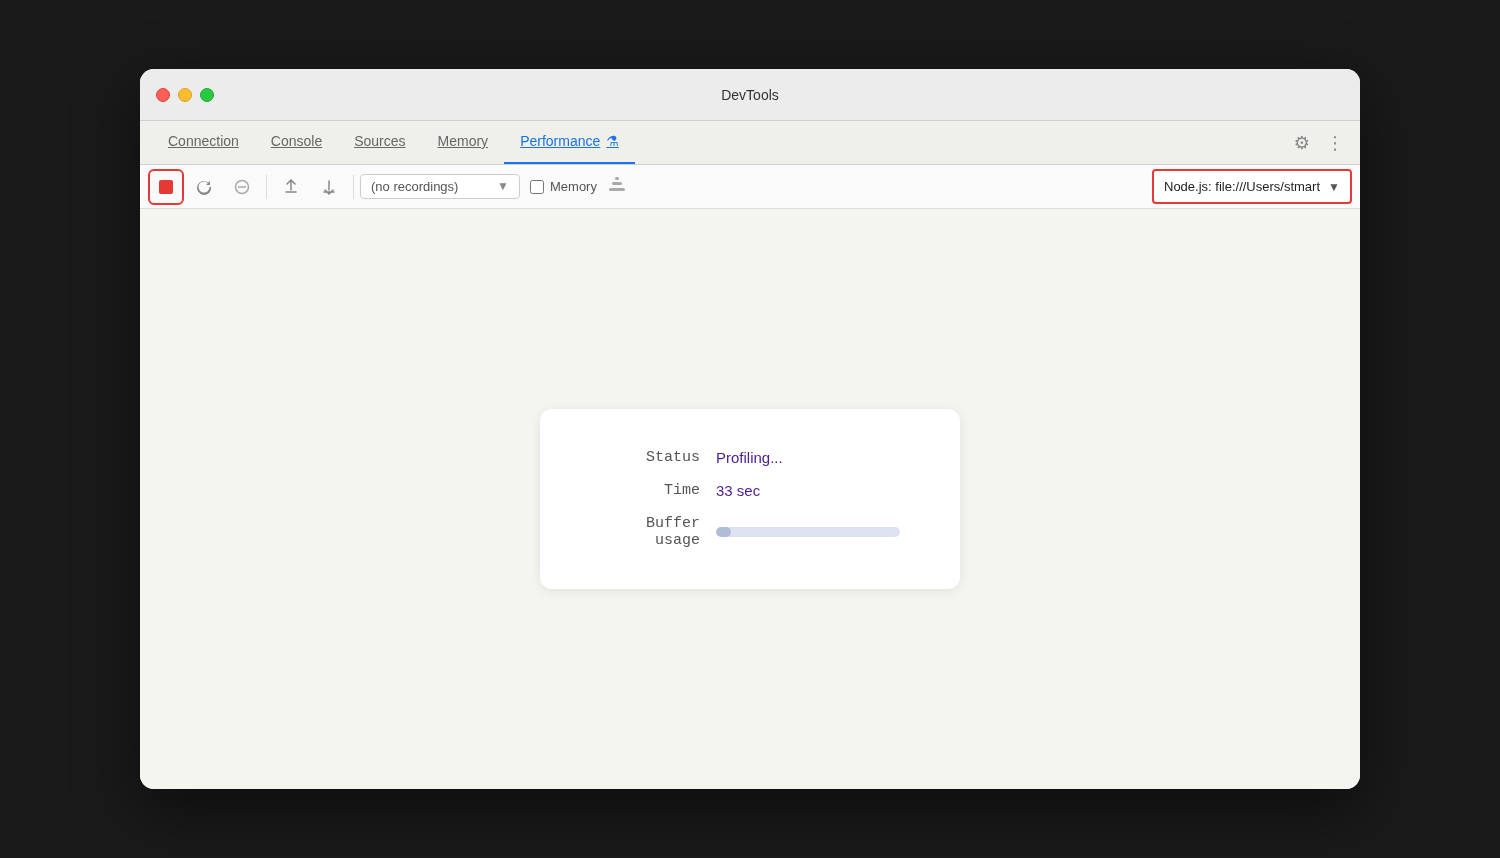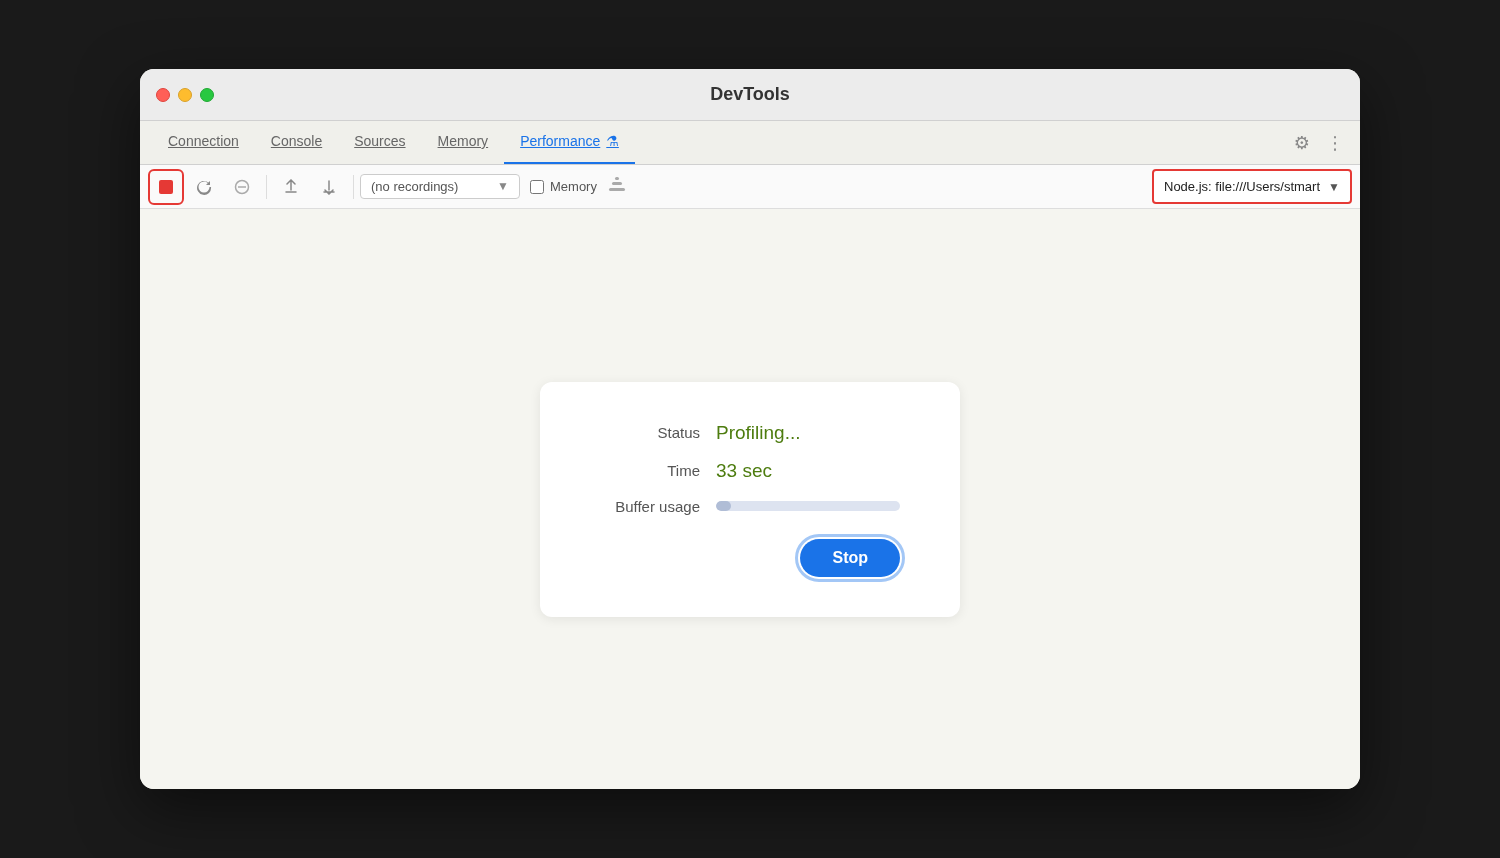--- a/index.html
+++ b/index.html
@@ -47,22 +47,22 @@
     .traffic-light {
       width: 14px;
       height: 14px;
       border-radius: 50%;
     }
     .traffic-light.close { background: #ff5f57; border: 1px solid #e0443e; }
     .traffic-light.minimize { background: #febc2e; border: 1px solid #d8a12a; }
     .traffic-light.maximize { background: #28c840; border: 1px solid #21a834; }
 
     .title-bar-title {
-      font-size: 18px;
-      font-weight: 700;
+      font-size: 14px;
+      font-weight: 400;
       color: #333;
     }
 
     
     .tab-bar {
       background: #f0f0eb;
       height: 44px;
       display: flex;
       align-items: flex-end;
       padding: 0 12px;
@@ -247,25 +247,26 @@
       align-items: center;
       gap: 16px;
     }
 
     .card-label {
       font-size: 15px;
       color: #555;
       text-align: right;
       width: 100px;
       flex-shrink: 0;
+      font-family: Liberation Mono, monospace;
     }
 
     .card-value {
-      font-size: 19px;
-      color: #4d7c0f;
+      font-size: 15px;
+      color: #4c1d95;
       text-align: center;
     }
 
     .buffer-bar-container {
       flex: 1;
       height: 10px;
       background: #dde3f0;
       border-radius: 5px;
       overflow: hidden;
     }
@@ -421,18 +422,15 @@
         <span class="card-value">33 sec</span>
       </div>
 
       <div class="card-row">
         <span class="card-label">Buffer usage</span>
         <div class="buffer-bar-container">
           <div class="buffer-bar-fill" style="width: 8%;"></div>
         </div>
       </div>
 
-      <div class="stop-btn-row">
-        <button class="stop-btn">Stop</button>
-      </div>
     </div>
   </div>
 </div>
 
 </body></html>

